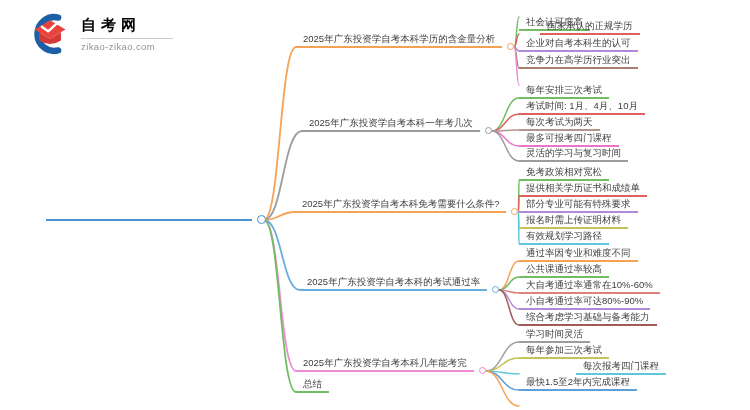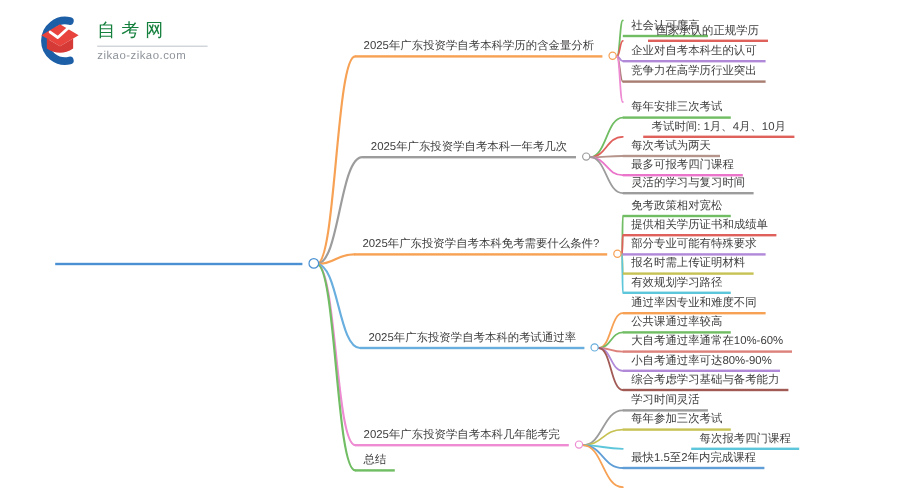--- a/index.html
+++ b/index.html
@@ -8,21 +8,21 @@
   #mindmap{position:relative;width:750px;height:410px;background:#fff}
   #edges{position:absolute;left:0;top:0;pointer-events:none}
   .mm-node{position:absolute;height:17px;line-height:15px;font-size:9.5px;color:#3d3d3d;
     border-bottom:2px solid #999;padding:0 7px;white-space:nowrap}
   .mm-node.right{text-align:right}
   .mm-tip{position:absolute;right:-12px;bottom:-4px;width:7px;height:7px;border:1.5px solid #999;
     border-radius:50%;background:#fff}
   .mm-tip.big{width:9px;height:9px;right:-14px;bottom:-5px}
   .logo{position:absolute;left:28px;top:13px;display:flex;align-items:center;gap:9px;z-index:5}
   .logo-text{display:flex;flex-direction:column}
-  .logo-title{font-size:15px;font-weight:normal;color:#15803d;letter-spacing:5px}
+  .logo-title{font-size:15px;font-weight:bold;color:#000000;letter-spacing:5px}
   .logo-divider{height:1px;background:#c8cdd3;margin:3px 0 2px;width:92px}
   .logo-domain{font-size:9.5px;color:#8d939a;letter-spacing:0.4px}
 </style>
 </head>
 <body>
 
 <div id="mindmap">
   <svg id="edges" width="750" height="410">
       <path d="M264 220 C280 220,280 47,296 47" stroke="#f7a154" stroke-width="1.8" fill="none" stroke-linecap="round"></path>
       <path d="M514.140625 47 C516.5703125 47,516.5703125 17,519 17" stroke="#70bd63" stroke-width="1.5" fill="none" stroke-linecap="round"></path>
@@ -71,21 +71,21 @@
     </div>
   </div>
 <div class="mm-node right" style="left: 46px; top: 204px; width: 206px; border-bottom-color: rgb(74, 144, 210);"><span class="mm-tip big" style="border-color: rgb(74, 144, 210);"></span></div>
     <div class="mm-node" style="left: 296px; top: 31px; border-bottom-color: rgb(247, 161, 84);"><span>2025年广东投资学自考本科学历的含金量分析</span><span class="mm-tip" style="border-color: rgb(247, 161, 84);"></span></div>
     <div class="mm-node" style="left: 519px; top: 1px; border-bottom-color: rgb(112, 189, 99); margin-top: 13px;"><span>社会认可度高</span></div>
     <div class="mm-node" style="left: 540px; top: 18px; border-bottom-color: rgb(224, 96, 92);"><span>国家承认的正规学历</span></div>
     <div class="mm-node" style="left: 519px; top: 35px; border-bottom-color: rgb(177, 137, 217);"><span>企业对自考本科生的认可</span></div>
     <div class="mm-node" style="left: 519px; top: 52px; border-bottom-color: rgb(168, 126, 114);"><span>竞争力在高学历行业突出</span></div>
     <div class="mm-node" style="left: 302px; top: 115px; border-bottom-color: rgb(156, 156, 156);"><span>2025年广东投资学自考本科一年考几次</span><span class="mm-tip" style="border-color: rgb(156, 156, 156);"></span></div>
     <div class="mm-node" style="left: 519px; top: 82px; border-bottom-color: rgb(112, 189, 99);"><span>每年安排三次考试</span></div>
-    <div class="mm-node" style="left: 536px; top: 98px; border-bottom-color: rgb(224, 96, 92);"><span>考试时间: 1月、4月、10月</span></div>
+    <div class="mm-node" style="left: 519px; top: 98px; border-bottom-color: rgb(224, 96, 92);"><span>考试时间: 1月、4月、10月</span></div>
     <div class="mm-node" style="left: 519px; top: 114px; border-bottom-color: rgb(181, 148, 140);"><span>每次考试为两天</span></div>
     <div class="mm-node" style="left: 519px; top: 130px; border-bottom-color: rgb(234, 117, 202);"><span>最多可报考四门课程</span></div>
     <div class="mm-node" style="left: 519px; top: 145px; border-bottom-color: rgb(156, 156, 156);"><span>灵活的学习与复习时间</span></div>
     <div class="mm-node" style="left: 295px; top: 196px; border-bottom-color: rgb(247, 161, 84);"><span>2025年广东投资学自考本科免考需要什么条件?</span><span class="mm-tip" style="border-color: rgb(247, 161, 84);"></span></div>
     <div class="mm-node" style="left: 519px; top: 164px; border-bottom-color: rgb(112, 189, 99);"><span>免考政策相对宽松</span></div>
     <div class="mm-node" style="left: 519px; top: 180px; border-bottom-color: rgb(224, 96, 92);"><span>提供相关学历证书和成绩单</span></div>
     <div class="mm-node" style="left: 519px; top: 196px; border-bottom-color: rgb(177, 137, 217); text-align: center;"><span>部分专业可能有特殊要求</span></div>
     <div class="mm-node" style="left: 519px; top: 212px; border-bottom-color: rgb(199, 194, 84);"><span>报名时需上传证明材料</span></div>
     <div class="mm-node" style="left: 519px; top: 228px; border-bottom-color: rgb(94, 198, 218);"><span>有效规划学习路径</span></div>
     <div class="mm-node" style="left: 300px; top: 274px; border-bottom-color: rgb(104, 174, 222);"><span>2025年广东投资学自考本科的考试通过率</span><span class="mm-tip" style="border-color: rgb(104, 174, 222);"></span></div>

